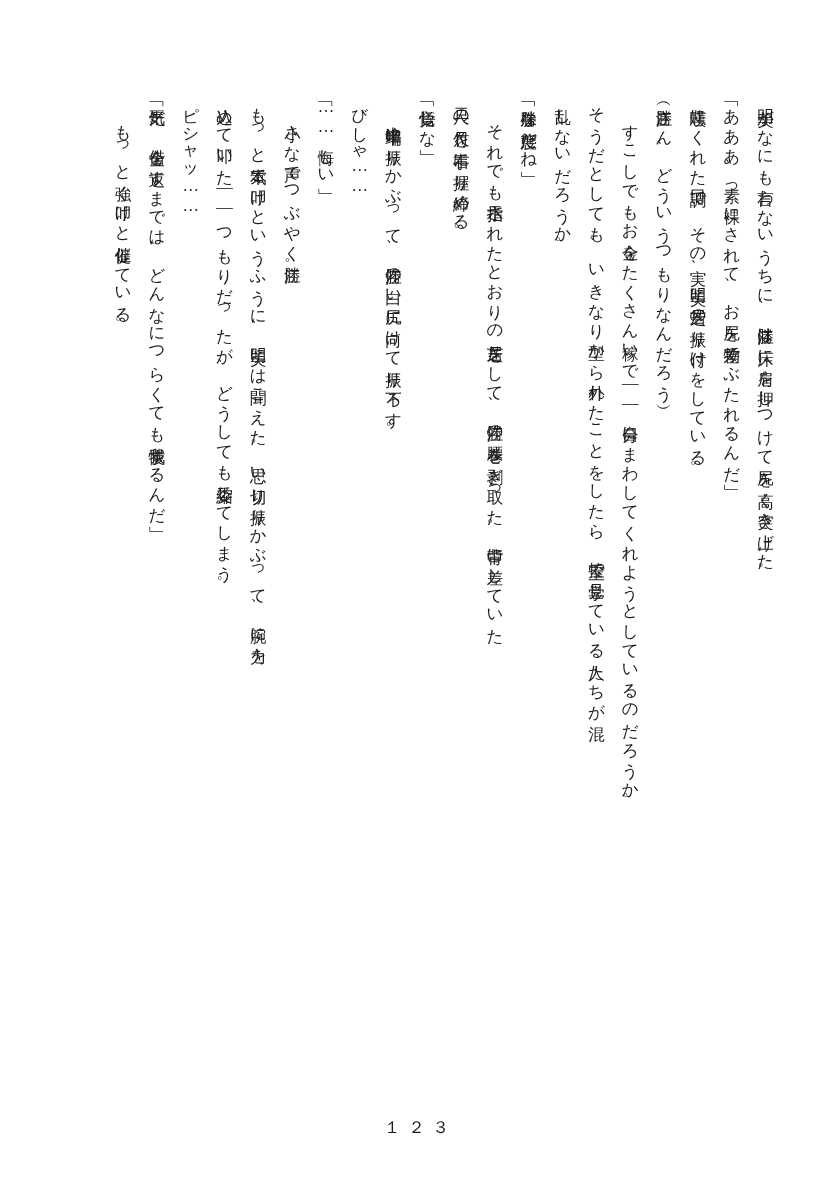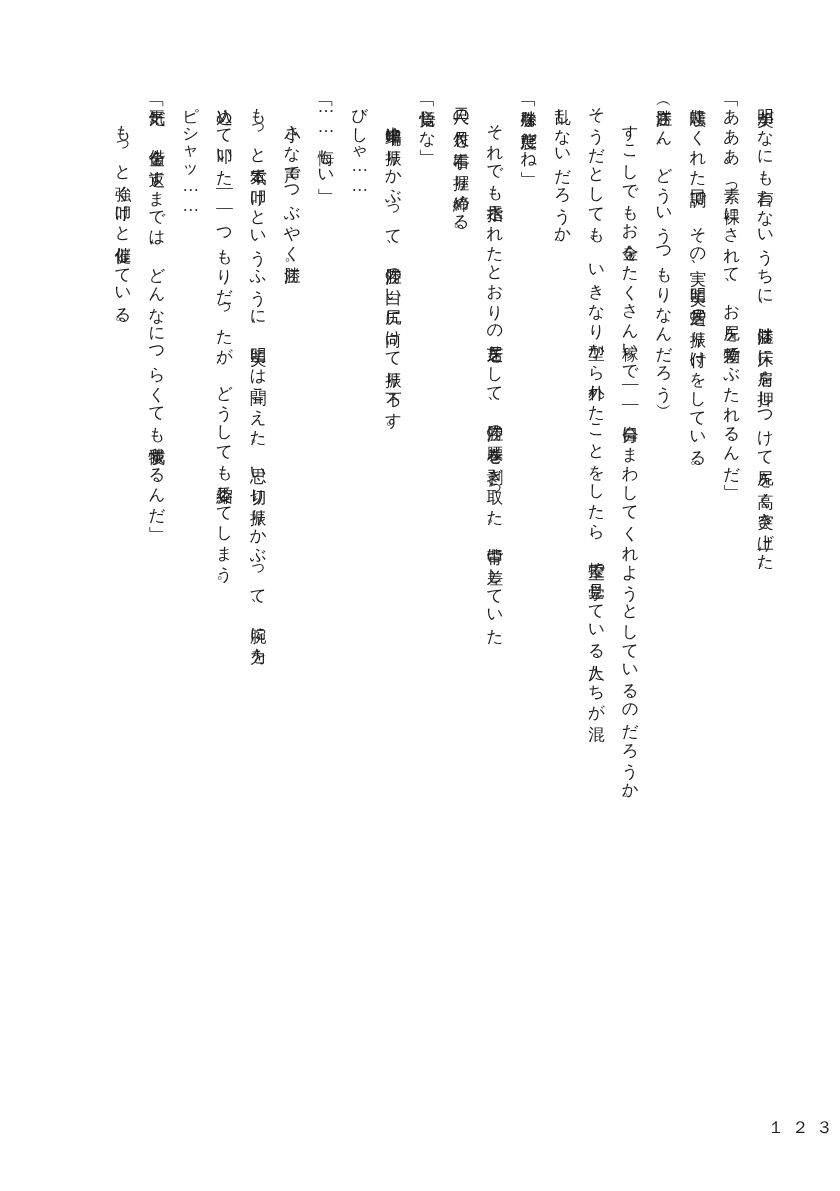--- a/index.html
+++ b/index.html
@@ -52,21 +52,21 @@
   
   .indent {
     padding-top: 1em;
   }
 
   .page-number {
     position: absolute;
     left: 0;
     right: 0;
     bottom: 52px;
-    text-align: right;
+    text-align: center;
     font-size: 17px;
     letter-spacing: 0.42em;
     color: #1d1d1d;
     font-family: Liberation Sans, sans-serif;
   }
 </style>
 </head>
 <body>
 
 <div class="page">

